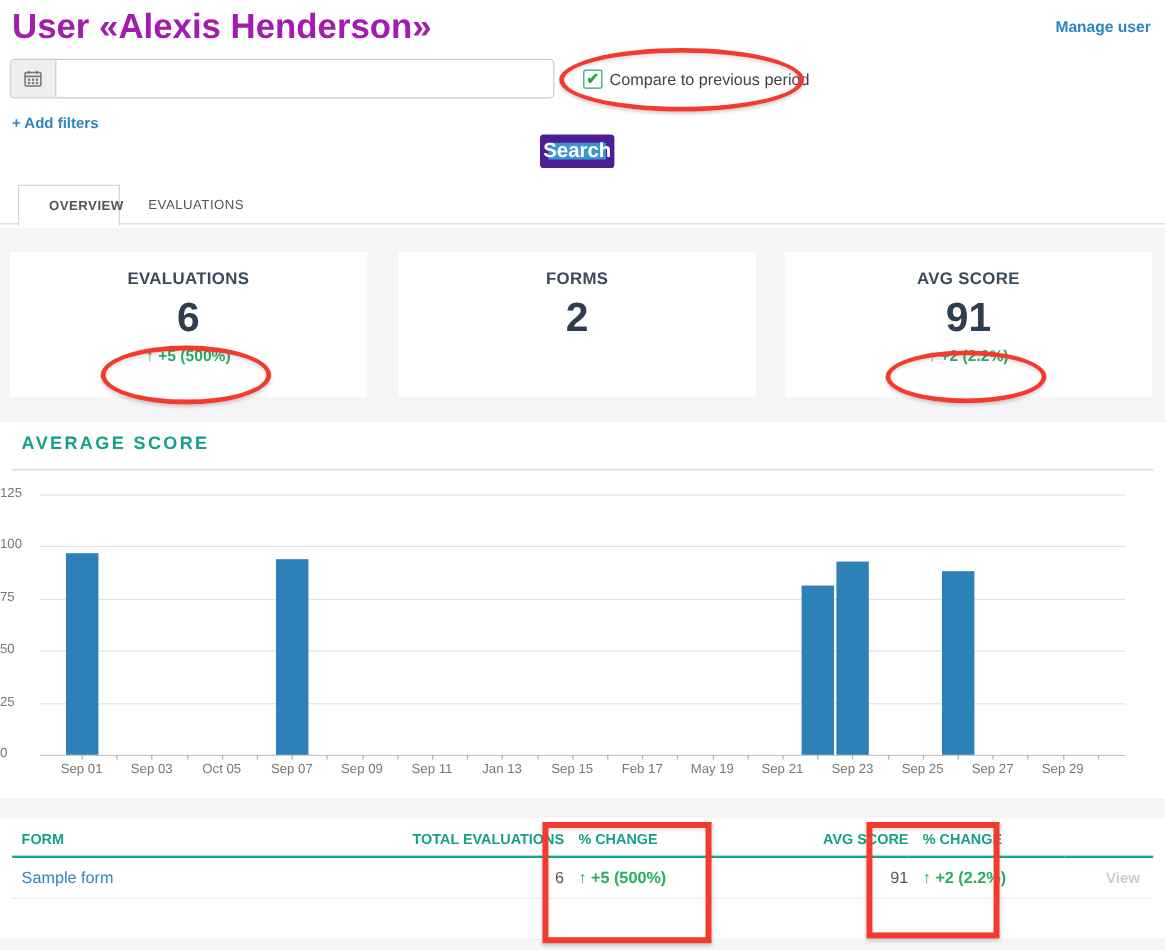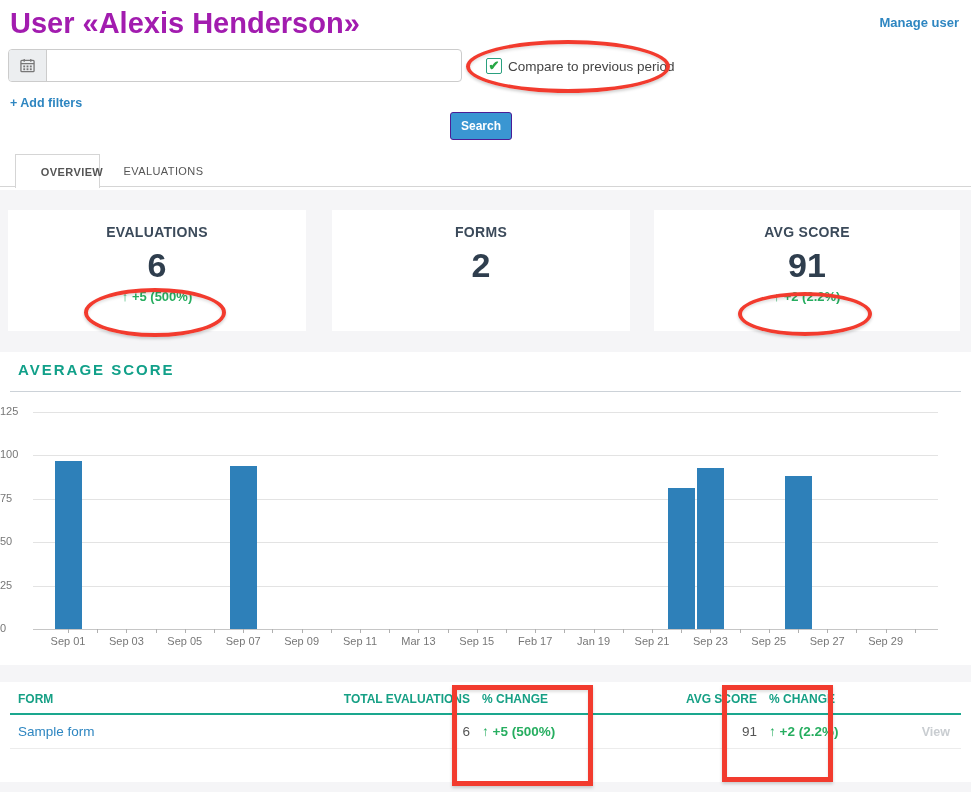--- a/index.html
+++ b/index.html
@@ -12,21 +12,21 @@
   .manage-user { right:12px; top:15px; font-size:13px; font-weight:700; color:#2e86c1; cursor:pointer; }
 
   
   .date-group { left:8px; top:49px; width:454px; height:33px; border:1px solid #ccc; border-radius:4px; background:#fff; display:flex; overflow:hidden; }
   .date-addon { width:38px; background:#eceef0; border-right:1px solid #ccc; display:flex; align-items:center; justify-content:center; }
   .date-text { flex:1; display:flex; align-items:center; padding-left:12px; font-size:13.5px; color:#666; }
   .compare-box { left:486px; top:58px; width:16px; height:16px; border:1px solid #2aa07f; border-radius:2px; background:#fff; display:flex; align-items:center; justify-content:center; }
   .compare-box::after { content:"✔"; color:#27a745; font-size:13px; font-weight:700; margin-top:-2px; }
   .compare-label { left:508px; top:59px; font-size:13.5px; color:#444; }
   .add-filters { left:10px; top:96px; font-size:12.5px; font-weight:700; color:#2e86c1; cursor:pointer; }
-  .search-btn { left:450px; top:112px; width:62px; height:28px; background:#3a96d2; border:1px solid #4c1d95; border-radius:3px; color:#fff; font-size:12px; font-weight:700; display:flex; align-items:center; justify-content:center; cursor:pointer; }
+  .search-btn { left:450px; top:112px; width:62px; height:28px; background:#3a96d2; border:7px solid #4c1d95; border-radius:3px; color:#fff; font-size:17px; font-weight:700; display:flex; align-items:center; justify-content:center; cursor:pointer; }
 
   
   .tab-line { left:0; top:186px; width:971px; height:1px; background:#d5d5d5; }
   .tab { top:154px; height:33px; display:flex; align-items:center; justify-content:center; font-size:11px; letter-spacing:.4px; color:#555; cursor:pointer;padding-left:29px; }
   .tab.active { left:15px; width:85px; background:#fff; border:1px solid #d5d5d5; border-bottom:none; font-weight:700; z-index:2; height:34px; }
   .tab.inactive { left:101px; width:96px; }
 
   
   .band-stats { left:0; top:190px; width:971px; height:162px; background:#f5f5f7; }
   .band-gap   { left:0; top:665px; width:971px; height:17px; background:#f5f5f7; }
@@ -175,28 +175,28 @@
     <div class="xtick" style="left: 710.4px; top: 629px;"></div>
     <div class="xtick" style="left: 739.6px; top: 629px;"></div>
     <div class="xtick" style="left: 768.8px; top: 629px;"></div>
     <div class="xtick" style="left: 798px; top: 629px;"></div>
     <div class="xtick" style="left: 827.2px; top: 629px;"></div>
     <div class="xtick" style="left: 856.4px; top: 629px;"></div>
     <div class="xtick" style="left: 885.6px; top: 629px;"></div>
     <div class="xtick" style="left: 914.8px; top: 629px;"></div>
     <div class="xlabel" style="left: 43px; top: 635px;">Sep 01</div>
     <div class="xlabel" style="left: 101.4px; top: 635px;">Sep 03</div>
-    <div class="xlabel" style="left: 159.8px; top: 635px;">Sep 05</div>
+    <div class="xlabel" style="left: 159.8px; top: 635px;">Oct 05</div>
     <div class="xlabel" style="left: 218.2px; top: 635px;">Sep 07</div>
     <div class="xlabel" style="left: 276.6px; top: 635px;">Sep 09</div>
     <div class="xlabel" style="left: 335px; top: 635px;">Sep 11</div>
-    <div class="xlabel" style="left: 393.4px; top: 635px;">Mar 13</div>
+    <div class="xlabel" style="left: 393.4px; top: 635px;">Jan 13</div>
     <div class="xlabel" style="left: 451.8px; top: 635px;">Sep 15</div>
     <div class="xlabel" style="left: 510.2px; top: 635px;">Feb 17</div>
-    <div class="xlabel" style="left: 568.6px; top: 635px;">Jan 19</div>
+    <div class="xlabel" style="left: 568.6px; top: 635px;">May 19</div>
     <div class="xlabel" style="left: 627px; top: 635px;">Sep 21</div>
     <div class="xlabel" style="left: 685.4px; top: 635px;">Sep 23</div>
     <div class="xlabel" style="left: 743.8px; top: 635px;">Sep 25</div>
     <div class="xlabel" style="left: 802.2px; top: 635px;">Sep 27</div>
     <div class="xlabel" style="left: 860.6px; top: 635px;">Sep 29</div>
     <div class="bar" title="Sep 01: 97" style="left: 54.5px; top: 460.608px; width: 27px; height: 168.392px; background: rgb(46, 128, 185);"></div>
     <div class="bar" title="Sep 07: 94" style="left: 229.7px; top: 465.816px; width: 27px; height: 163.184px; background: rgb(46, 128, 185);"></div>
     <div class="bar" title="Sep 22: 81" style="left: 667.7px; top: 488.384px; width: 27px; height: 140.616px; background: rgb(46, 128, 185);"></div>
     <div class="bar" title="Sep 23: 93" style="left: 696.9px; top: 467.552px; width: 27px; height: 161.448px; background: rgb(46, 128, 185);"></div>
     <div class="bar" title="Sep 26: 88" style="left: 784.5px; top: 476.232px; width: 27px; height: 152.768px; background: rgb(46, 128, 185);"></div>

